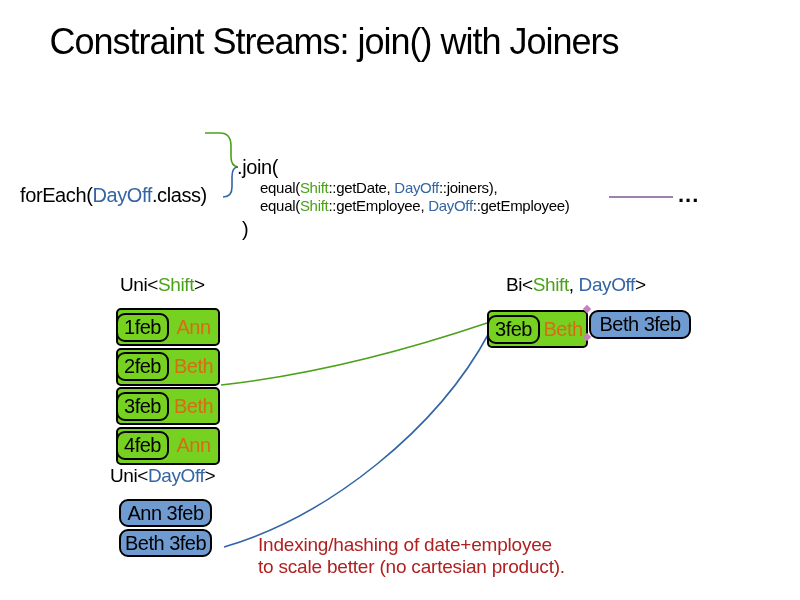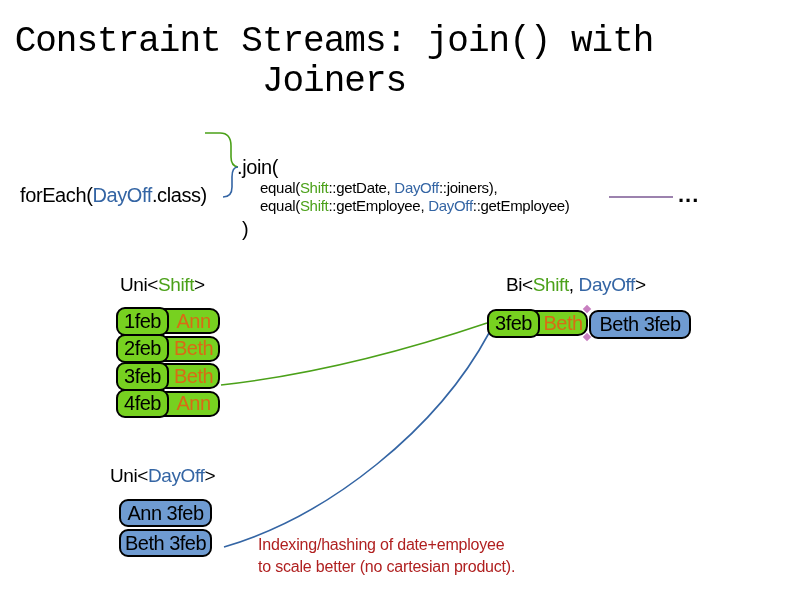--- a/index.html
+++ b/index.html
@@ -3,38 +3,38 @@
 <meta charset="utf-8">
 <style>
   html,body { margin:0; padding:0; background:#fff; }
   #canvas {
     position:relative; width:800px; height:600px; background:#ffffff;
     font-family:"Liberation Sans", sans-serif; color:#000; overflow:hidden;
   }
   .abs { position:absolute; }
   #title {
     top:22px; left:0; width:668px; text-align:center;
-    font-size:36px; letter-spacing:-1px; line-height:1.1; color:#000;font-family:Liberation Mono, monospace;
+    font-size:36px; letter-spacing:-1px; line-height:1.1; color:#000;
   }
   #subtitle {
     top:69px; left:0; width:800px; text-align:center;
     font-size:15px; letter-spacing:-0.3px; color:#000;
   }
   .code { font-size:20px; letter-spacing:-0.4px; line-height:1.35; white-space:pre; }
   .code-sm { font-size:15px; letter-spacing:-0.3px; line-height:1.2; white-space:pre; }
   .green-t { color:var(--green-text); }
   .blue-t  { color:var(--blue-text); }
   svg.lines { position:absolute; top:0; left:0; pointer-events:none; }
   svg.lines path { fill:none; stroke-width:1.6px; }
   path.green-stroke { stroke:var(--green-text); }
   path.blue-stroke  { stroke:var(--blue-text); }
   .type-label { font-size:19px; letter-spacing:-0.4px; white-space:pre; }
   .green-row {
-    width:104px; height:26px; background:var(--green-fill);
-    border:2px solid #000; border-radius:10px; box-sizing:border-box;
+    width:104px; height:38px; background:var(--green-fill);
+    border:2px solid #000; border-radius:5px; box-sizing:border-box;
     display:flex; align-items:center; margin-bottom:1.5px;
   }
   .date-cell {
     height:29px; width:53px; margin:-2px 0 -2px -2px;
     background:var(--green-fill); border:2px solid #000; border-radius:9px;
     box-sizing:border-box; display:flex; align-items:center; justify-content:center;
     font-size:20px; letter-spacing:-0.5px; color:#000;
   }
   .name-cell {
     flex:1; text-align:center; font-size:20px; letter-spacing:-0.5px;
@@ -44,21 +44,21 @@
     width:93px; height:28px; background:var(--blue-fill);
     border:2px solid #000; border-radius:9px; box-sizing:border-box;
     display:flex; align-items:center; justify-content:center;
     font-size:20px; letter-spacing:-0.5px; color:#000; margin-bottom:2px;
   }
   #bi-row { display:flex; }
   #bi-row .green-row { width:101px; margin-bottom:0; }
   #bi-row .blue-box { width:102px; height:29px; margin:0 0 0 1px; }
   .hline { height:2px; background:var(--purple-line); }
   .diamond { width:6px; height:6px; background:var(--pink-diamond); transform:rotate(45deg); }
-  #note { font-size:16px; line-height:21.5px; color:var(--red-text); letter-spacing:-0.2px; }
+  #note { font-size:19px; line-height:21.5px; color:var(--red-text); letter-spacing:-0.2px; }
   #ellipsis { font-size:22px; font-weight:bold; letter-spacing:1px; }
 </style>
 </head>
 <body>
 
 <div id="canvas">
 
   <div id="title" class="abs">Constraint Streams: join() with Joiners</div>
 
 

